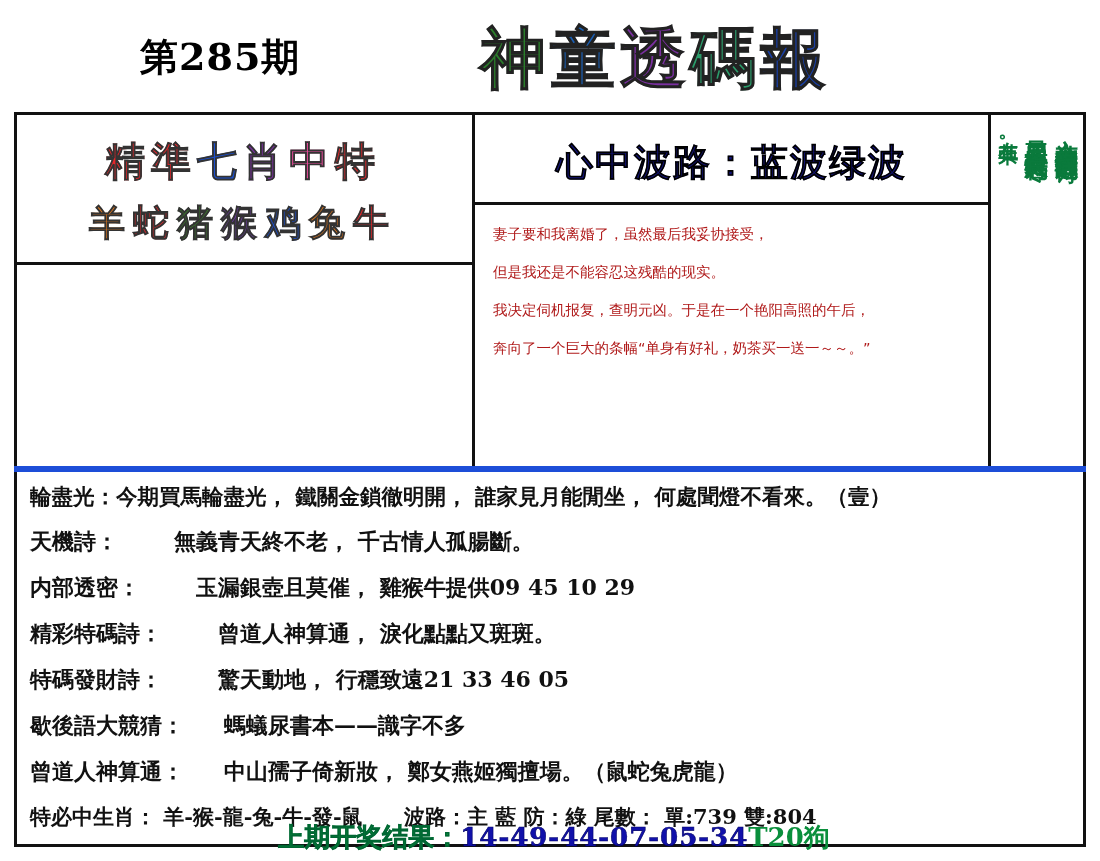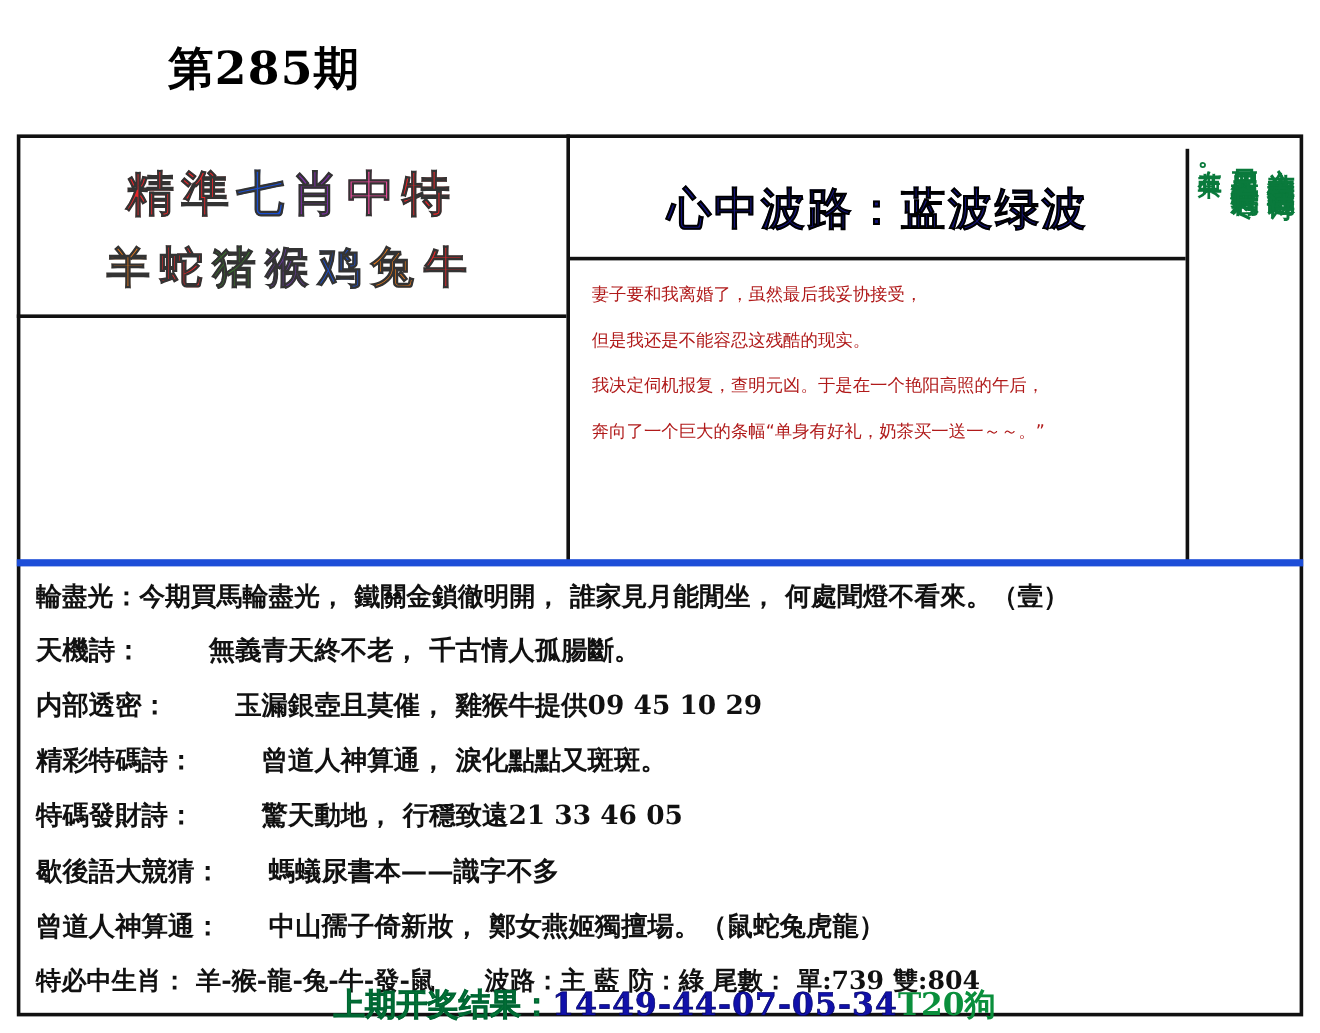--- a/index.html
+++ b/index.html
@@ -66,21 +66,20 @@
     width: 465px;
     border-right: 3px solid #111;
     box-sizing: border-box;
     position: relative;
   }
   .col-mid {
     width: 520px;
     border-right: 3px solid #111;
     box-sizing: border-box;
     position: relative;
-    margin-top: 12px;
   }
   .col-right {
     flex: 1;
     box-sizing: border-box;
     position: relative;
     display: flex;
     flex-direction: row-reverse;
     justify-content: flex-start;
     padding: 8px 4px 0 4px;
   }
@@ -209,20 +208,21 @@
   .footer .f-nums { color: #1111aa; -webkit-text-stroke: 0.6px #006; letter-spacing: 1px; }
   .footer .f-tail { color: #0a8f3c; }
 </style>
 </head>
 <body>
 
 <div id="page">
 
   <div class="issue">第285期</div>
 
+  <div class="masthead"><span style="color: rgb(43, 125, 43);">神</span><span style="color: rgb(26, 95, 180);">童</span><span style="color: rgb(122, 47, 160);">透</span><span style="color: rgb(43, 157, 107);">碼</span><span style="color: rgb(26, 63, 164);">報</span></div>
 
   <div class="frame"></div>
 
   <div class="toprow">
 
     <div class="col-left">
       <div class="slogan"><span style="color: rgb(232, 38, 42);">精</span><span style="color: rgb(232, 38, 42);">準</span><span style="color: rgb(26, 79, 208);">七</span><span style="color: rgb(122, 47, 160);">肖</span><span style="color: rgb(232, 74, 154);">中</span><span style="color: rgb(232, 38, 42);">特</span></div>
       <div class="zodiac"><span style="color: rgb(232, 122, 26);">羊</span><span style="color: rgb(232, 38, 42);">蛇</span><span style="color: rgb(58, 122, 42);">猪</span><span style="color: rgb(106, 58, 160);">猴</span><span style="color: rgb(26, 79, 208);">鸡</span><span style="color: rgb(232, 122, 26);">兔</span><span style="color: rgb(232, 38, 42);">牛</span></div>
       <div class="divline"></div>
     </div>

